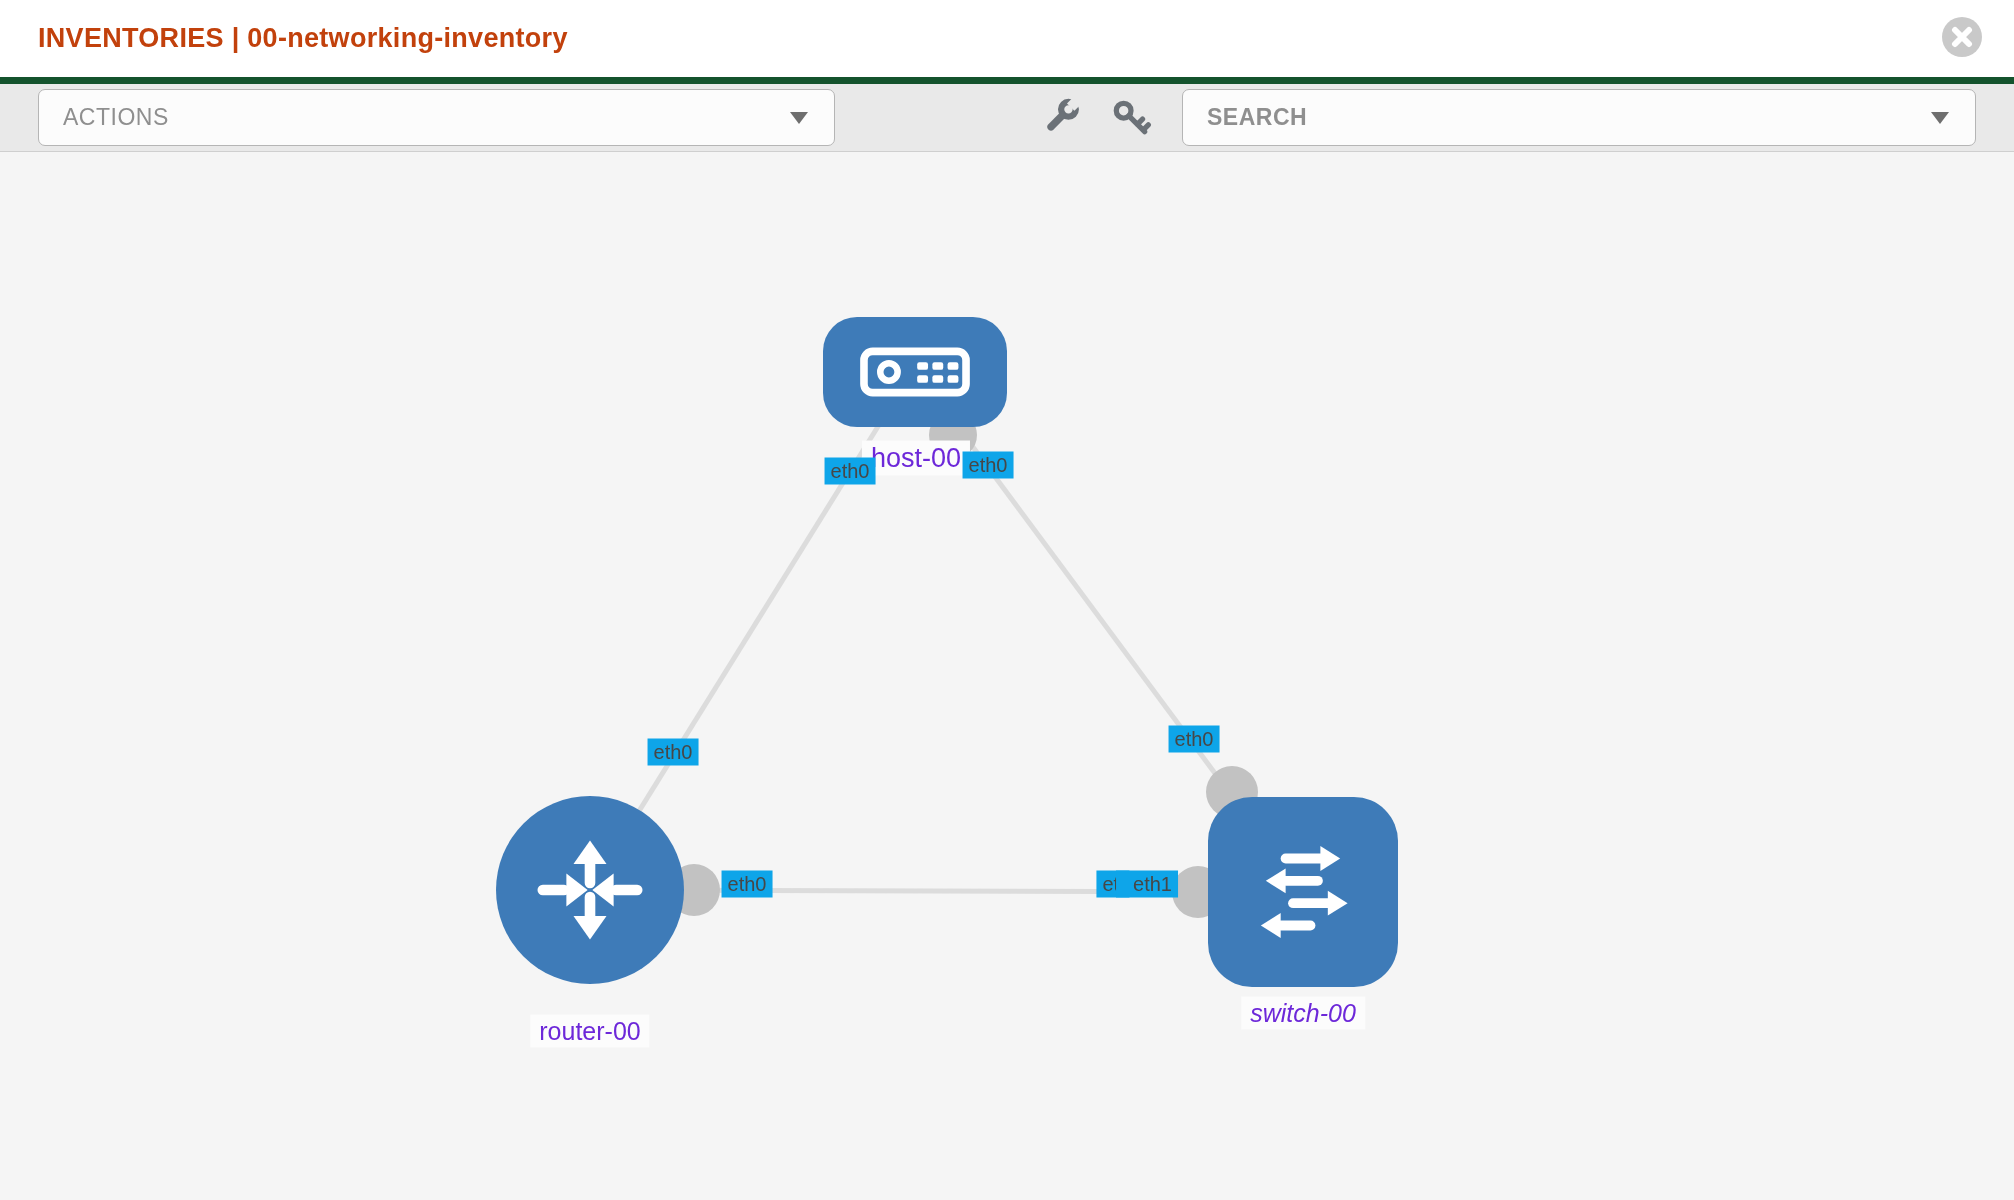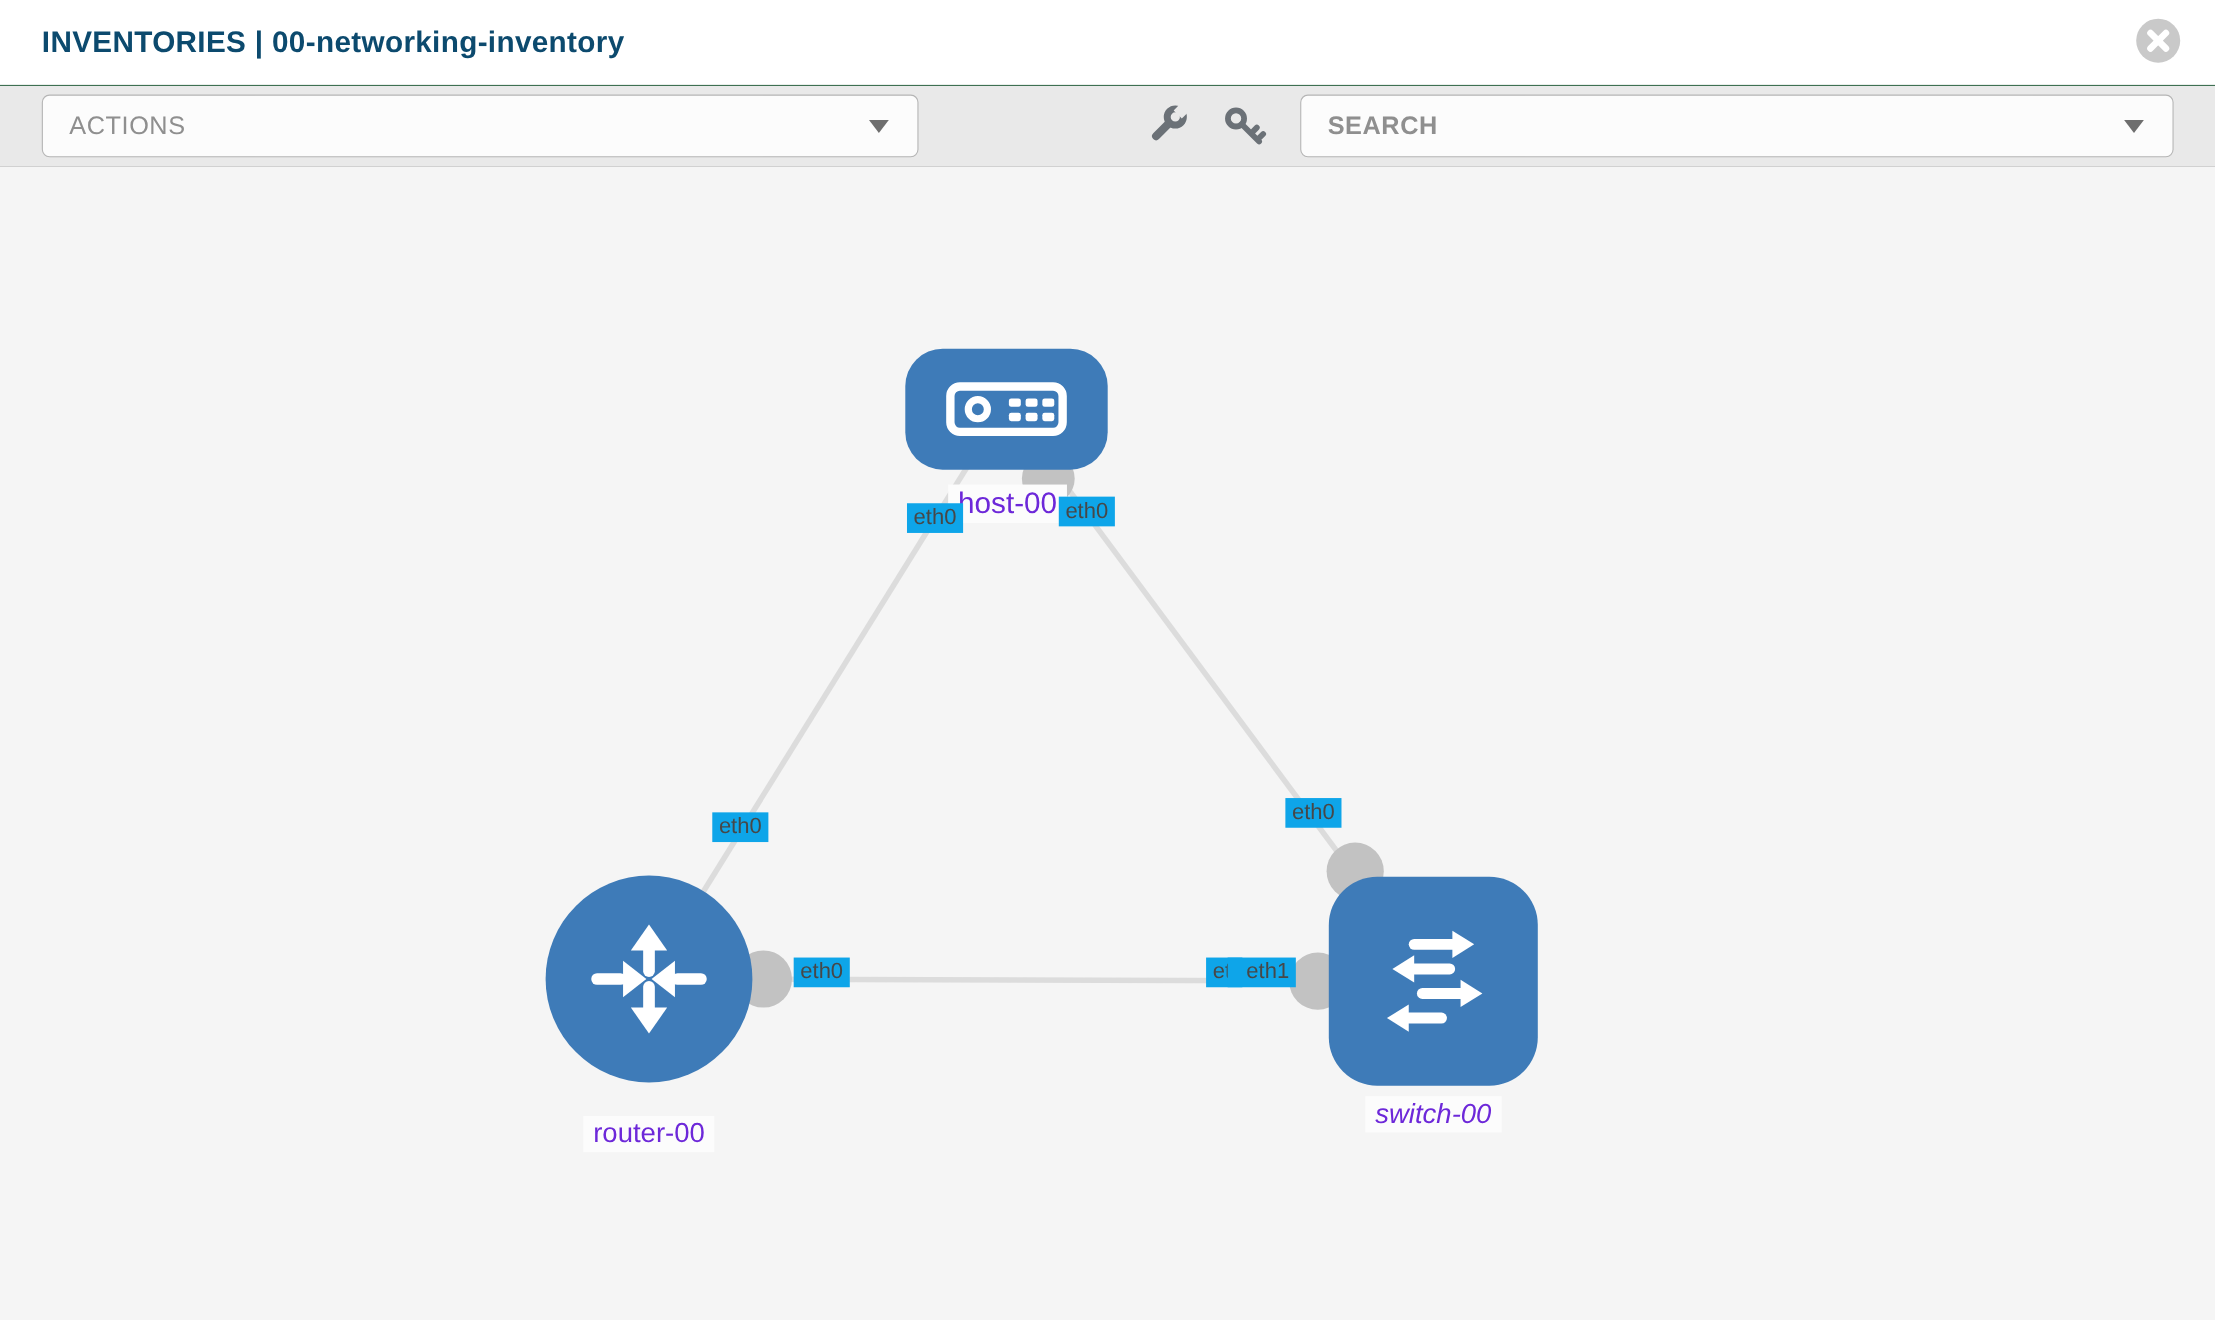--- a/index.html
+++ b/index.html
@@ -2,27 +2,27 @@
 <html><head>
 <meta charset="utf-8">
 <style>
   * { margin:0; padding:0; box-sizing:border-box; }
   html,body { width:2014px; height:1200px; overflow:hidden; background:#ffffff;
               font-family:"Liberation Sans", sans-serif; }
 
   
   .titlebar { position:relative; height:77px; background:#ffffff;
               display:flex; align-items:center; padding:0 38px; }
-  .page-title { font-size:27px; font-weight:bold; color:#0c4a6e; letter-spacing:.3px; }
+  .page-title { font-size:27px; font-weight:bold; color:#c2410c; letter-spacing:.3px; }
   .close-btn { position:absolute; right:32px; top:17px; width:40px; height:40px;
                border-radius:50%; background:#c9c9c9; display:flex;
                align-items:center; justify-content:center; cursor:pointer; }
 
   
-  .toolbar { height:75px; background:#e9e9e9; border-top:1px solid #14532d;
+  .toolbar { height:75px; background:#e9e9e9; border-top:7px solid #14532d;
              border-bottom:1px solid #cfcfcf; display:flex; align-items:center;
              padding:0 38px; }
   .select-box { height:57px; background:#fcfcfc; border:1px solid #b5b5b5;
                 border-radius:7px; display:flex; align-items:center;
                 padding:0 24px; position:relative; cursor:pointer; }
   .select-box .select-text { font-size:23px; color:#8f8f8f; letter-spacing:.5px; }
   .caret { position:absolute; right:26px; top:50%; margin-top:-6px; width:0; height:0;
            border-left:9px solid transparent; border-right:9px solid transparent;
            border-top:12px solid #6e6e6e; }
   .actions-select { width:797px; }

